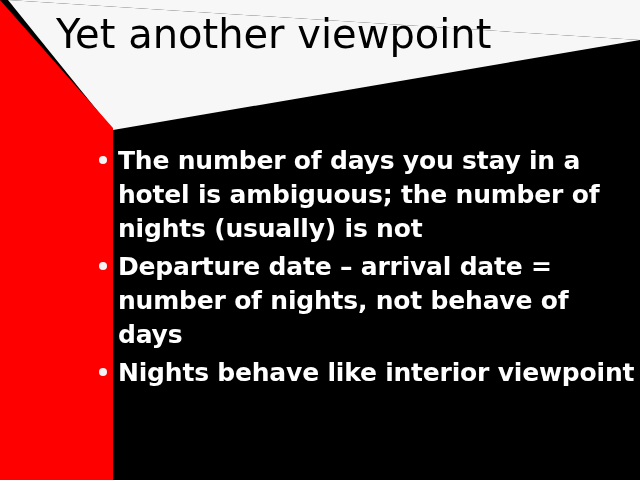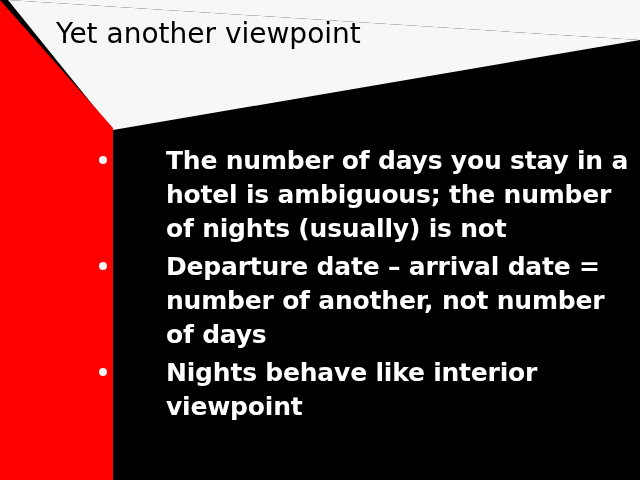--- a/index.html
+++ b/index.html
@@ -21,21 +21,21 @@
     top: 0;
     width: 640px;
     height: 480px;
     pointer-events: none;
   }
   #title {
     position: absolute;
     left: 56px;
     top: 12px;
     width: 540px;
-    font-size: 28px;
+    font-size: 40px;
     line-height: 44px;
     font-weight: normal;
     color: #000000;
     letter-spacing: 0px;
     white-space: nowrap;
   }
   #body-list {
     position: absolute;
     left: 96px;
     top: 144px;
@@ -58,21 +58,20 @@
     position: absolute;
     left: 3px;
     top: 12px;
     width: 8px;
     height: 8px;
     border-radius: 50%;
     background: #f4f4f4;
   }
   .bullet-text {
     display: block;
-    margin-left: 48px;
   }
 </style>
 </head>
 <body>
 
 <div id="slide">
 
   <svg class="shape-layer" viewBox="0 0 640 480" width="640" height="480" preserveAspectRatio="none">
     <rect x="0" y="0" width="640" height="480" fill="#000000"></rect>
     <polygon points="8,0 640,40 640,0" fill="#f7f7f7"></polygon>
@@ -82,21 +81,21 @@
 
   <div id="title">Yet another viewpoint</div>
 
   <ul id="body-list">
     <li>
       <span class="bullet-dot"></span>
       <span class="bullet-text">The number of days you stay in a hotel is ambiguous; the number of nights (usually) is not</span>
     </li>
     <li>
       <span class="bullet-dot"></span>
-      <span class="bullet-text">Departure date – arrival date = number of another, not number of days</span>
+      <span class="bullet-text">Departure date – arrival date = number of nights, not behave of days</span>
     </li>
     <li>
       <span class="bullet-dot"></span>
       <span class="bullet-text">Nights behave like interior viewpoint</span>
     </li>
   </ul>
 
 </div>
 
 </body></html>

